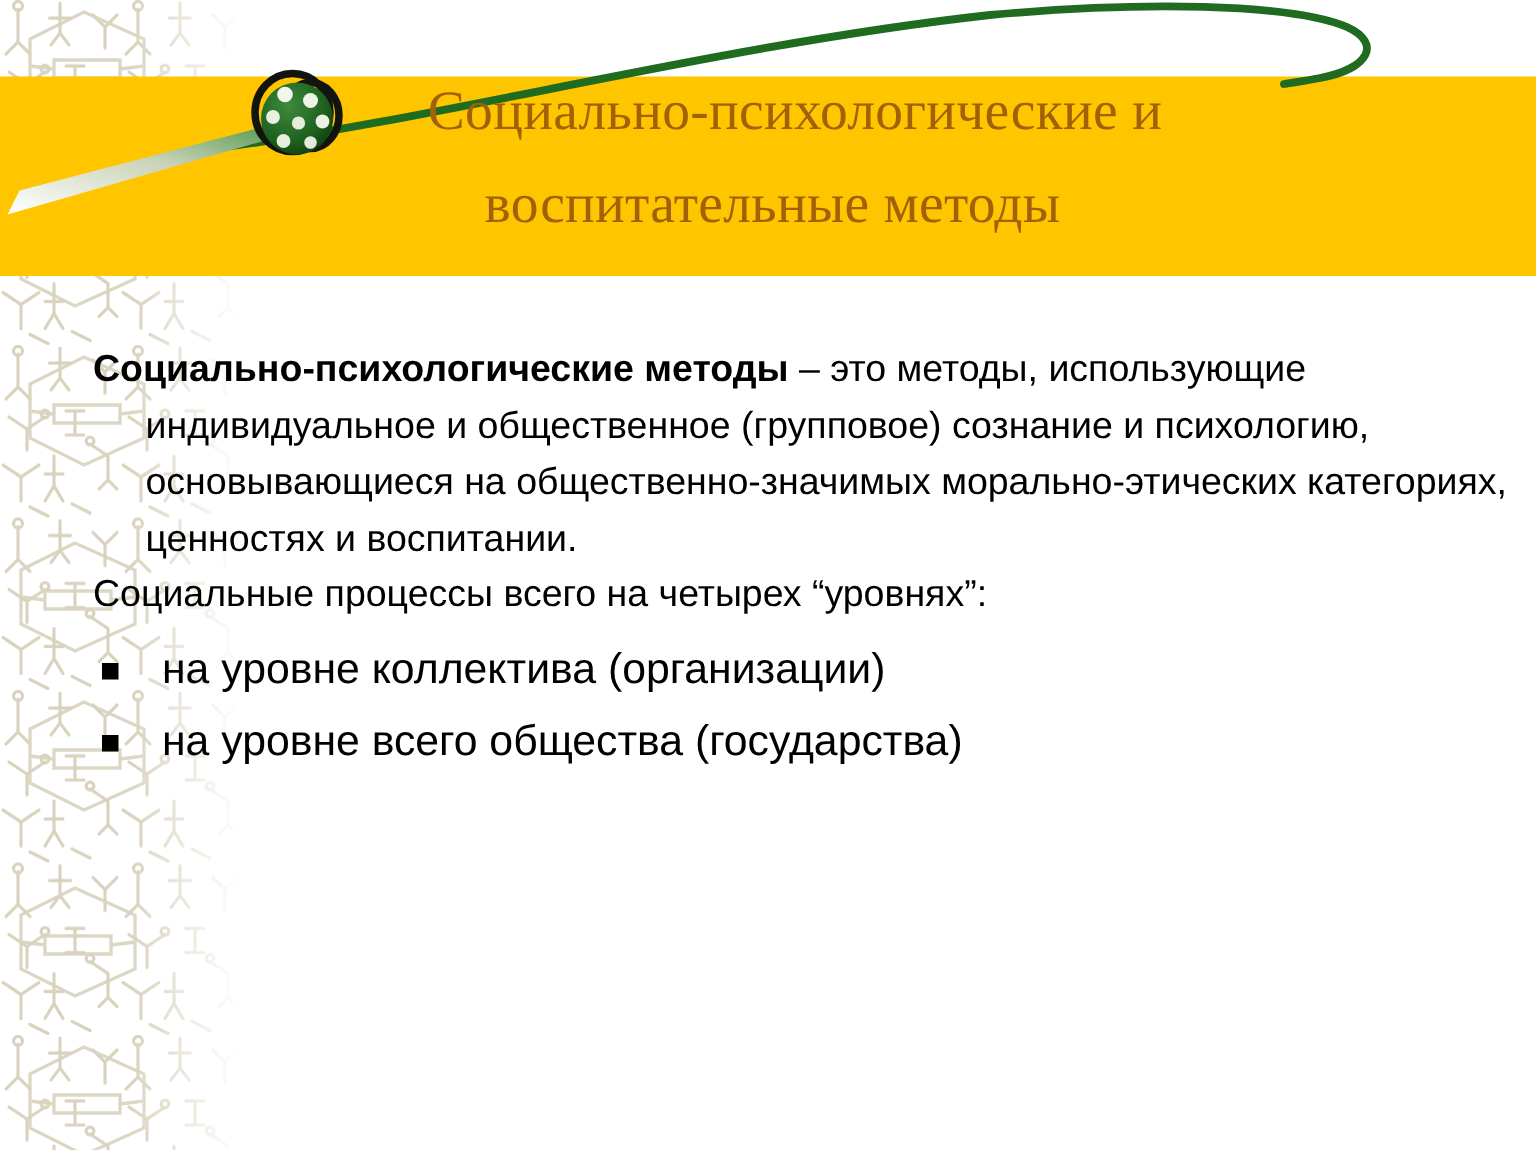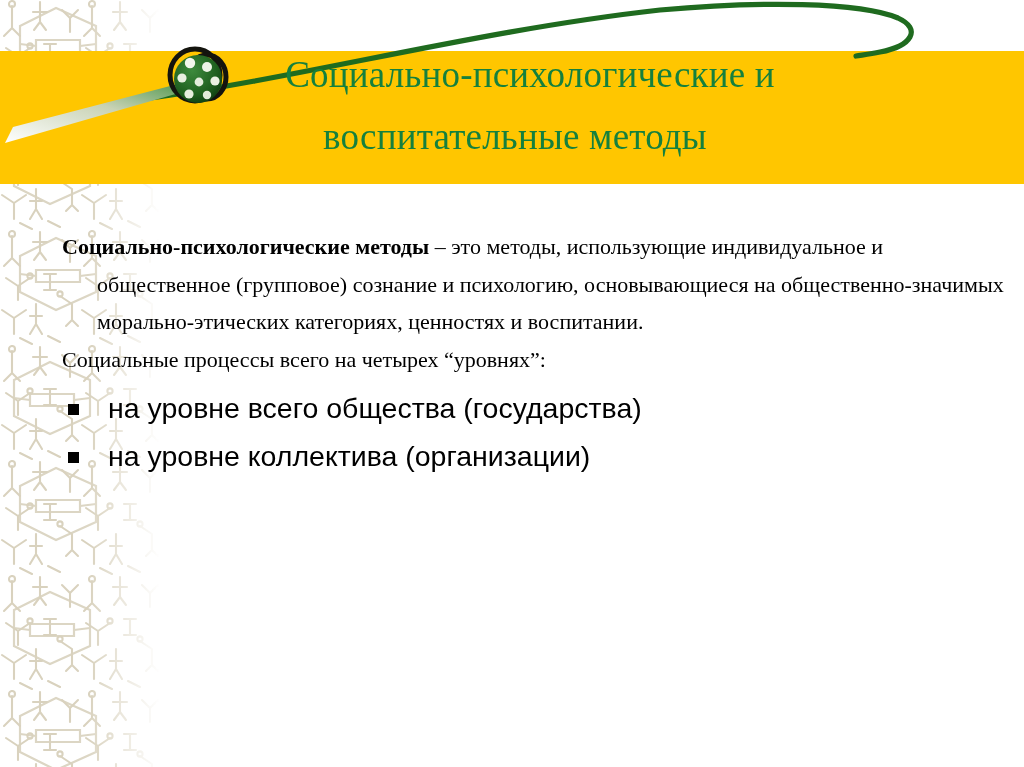--- a/index.html
+++ b/index.html
@@ -53,21 +53,21 @@
 
   
   #title-block {
     position: absolute;
     left: 0;
     top: 44px;
     width: 1024px;
     z-index: 4;
     text-align: center;
     font-family: "Liberation Serif", serif;
-    color: #15803d;
+    color: #a16207;
   }
   #title-block .title-line {
     font-size: 37px;
     line-height: 62px;
     letter-spacing: 0.2px;
     white-space: nowrap;
   }
   #title-line-1 { padding-left: 36px; }
   #title-line-2 { padding-left: 6px; }
 
@@ -85,24 +85,23 @@
   
   #body {
     position: absolute;
     left: 62px;
     top: 228px;
     width: 950px;
     z-index: 4;
     color: #000000;
   }
   .para {
-    font-size: 22px;
+    font-size: 25px;
     line-height: 37.5px;
     margin: 0;
-    font-family: Liberation Serif, serif;
   }
   .para .lead {
     font-weight: bold;
   }
   .para-indent {
     padding-left: 35px;
     text-indent: -35px;
   }
   .para-hang {
     padding-left: 0;
@@ -225,23 +224,23 @@
 
     <p class="para para-indent">
       <span class="lead">Социально-психологические методы</span><span> – это методы, использующие индивидуальное и общественное (групповое) сознание и психологию, основывающиеся на общественно-значимых морально-этических категориях, ценностях и воспитании.</span>
     </p>
 
     <p class="para para-hang">Социальные процессы всего на четырех “уровнях”:</p>
 
     <ul class="bullet-list">
       <li>
         <span class="sq"></span>
-        <span>на уровне всего общества (государства)</span>
+        <span>на уровне коллектива (организации)</span>
       </li>
       <li>
         <span class="sq"></span>
-        <span>на уровне коллектива (организации)</span>
+        <span>на уровне всего общества (государства)</span>
       </li>
     </ul>
 
   </div>
 
 </div>
 
 </body></html>

